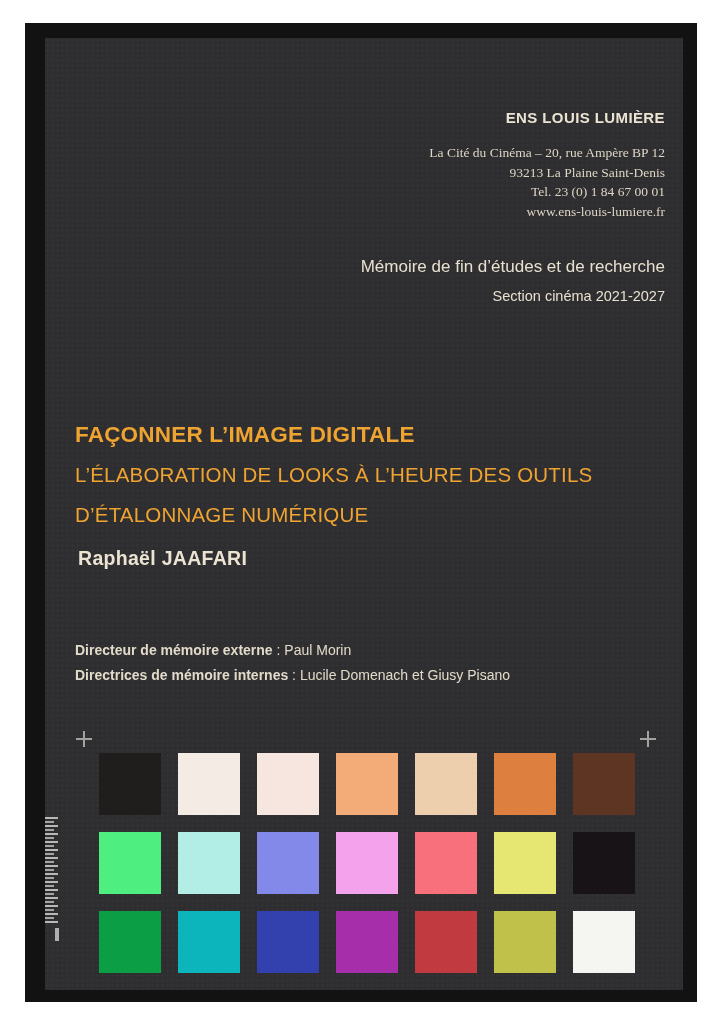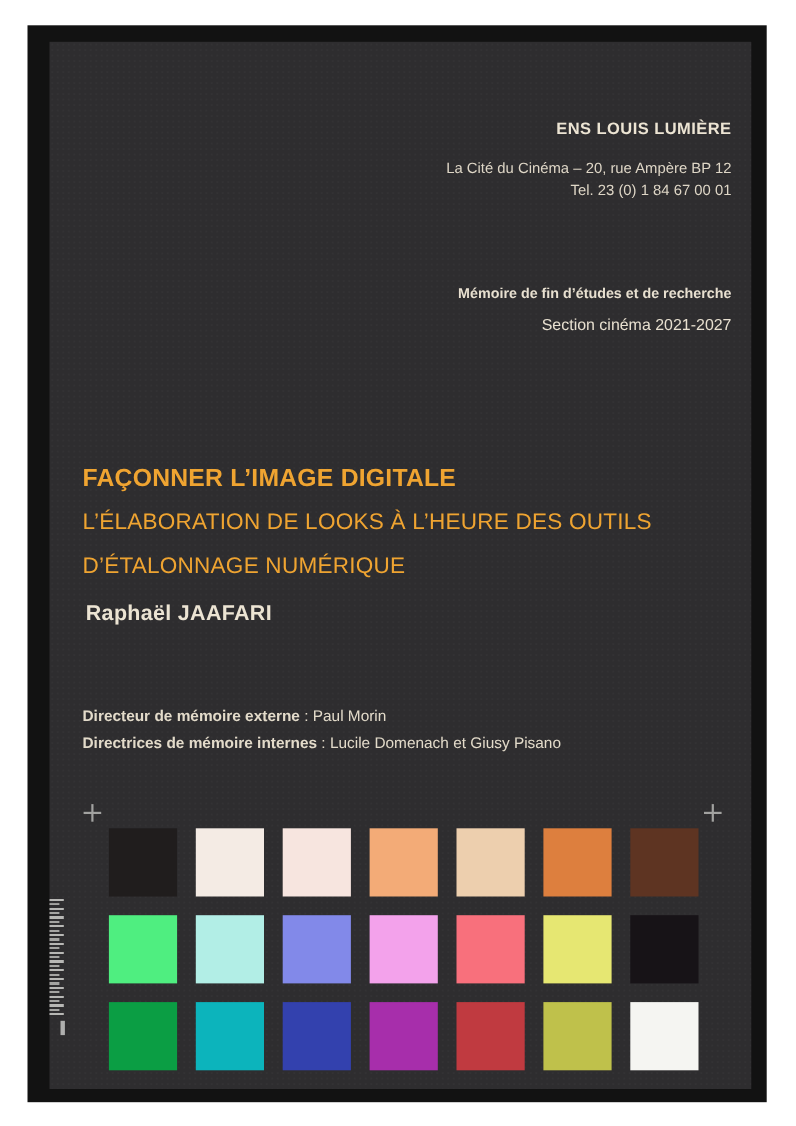--- a/index.html
+++ b/index.html
@@ -26,27 +26,28 @@
   
   .org {
     top: 71px; right: 18px; text-align: right;
     font-size: 15px; font-weight: bold; letter-spacing: 0.4px;
     color: #ece4d3;
   }
   .address {
     top: 105px; right: 18px; text-align: right;
     font-size: 13.5px; line-height: 19.5px;
     color: #ded6c6;
+    font-family: Liberation Serif, serif;
   }
   .memoir {
     top: 215px; right: 18px; text-align: right;
     font-size: 14.5px; line-height: 28.5px;
     color: #e8e0d0;
   }
-  .memoir .first { font-size: 13px; font-weight: bold; }
+  .memoir .first { font-size: 17px; font-weight: normal; }
 
   
   .titleblock {
     left: 30px; top: 377px;
     line-height: 40px; color: #efa431;
     white-space: nowrap;
   }
   .title-main { font-size: 22.5px; font-weight: bold; letter-spacing: 0.2px; }
   .subtitle { font-size: 20.5px; letter-spacing: 0.2px; }
 
@@ -106,21 +107,23 @@
 </head>
 <body>
 
 <div class="frame">
   <div class="interior">
 
     <div class="abs org">ENS LOUIS LUMIÈRE</div>
 
     <div class="abs address">
       <div>La Cité du Cinéma – 20, rue Ampère BP 12</div>
+      <div>93213 La Plaine Saint-Denis</div>
       <div>Tel. 23 (0) 1 84 67 00 01</div>
+      <div>www.ens-louis-lumiere.fr</div>
     </div>
 
     <div class="abs memoir">
       <div class="first">Mémoire de fin d’études et de recherche</div>
       <div>Section cinéma 2021-2027</div>
     </div>
 
     <div class="abs titleblock">
       <div class="title-main">FAÇONNER L’IMAGE DIGITALE</div>
       <div class="subtitle">L’ÉLABORATION DE LOOKS À L’HEURE DES OUTILS</div>

